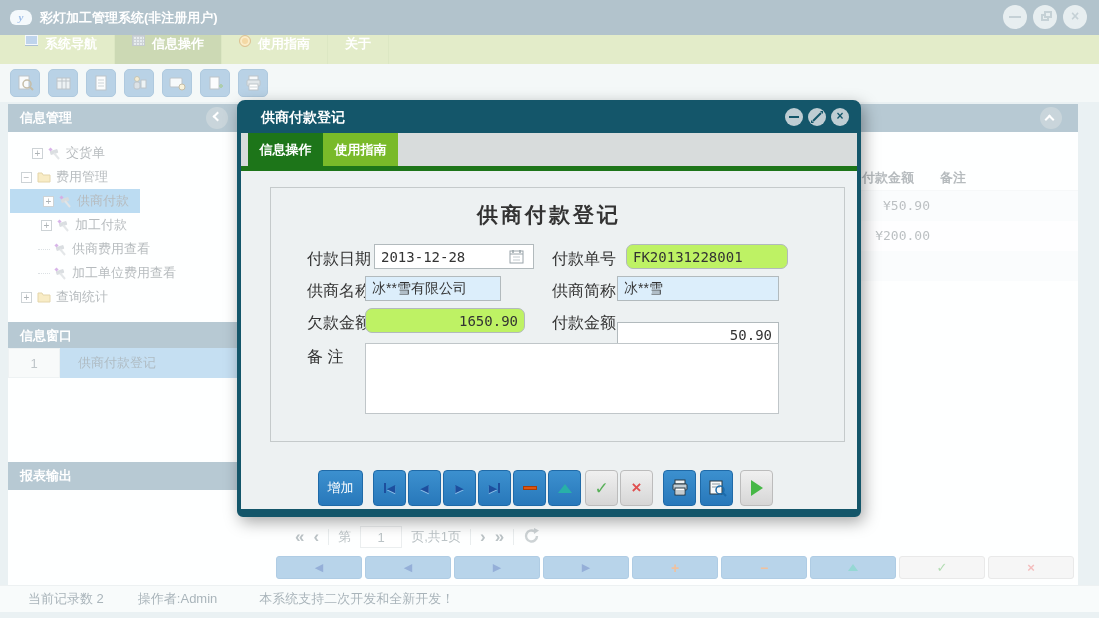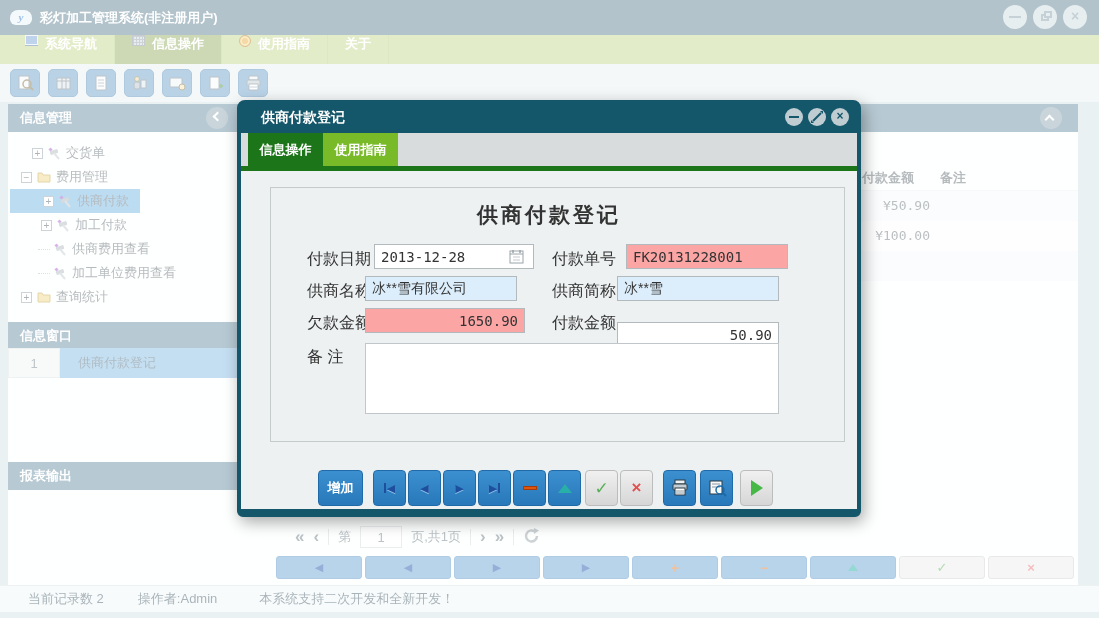--- a/index.html
+++ b/index.html
@@ -89,40 +89,40 @@
   .dlg-tabs { position:absolute; left:0; top:30px; width:616px; height:33px; background:#d8dcdc; display:flex; padding-left:7px; }
   .dlg-tab { width:75px; display:flex; align-items:center; justify-content:center; color:#fff; font-size:13px; font-weight:bold; }
   .dlg-tab.active { background:#1d7519; }
   .dlg-tab.guide { background:#79ba29; }
   .dlg-greenbar { position:absolute; left:0; top:63px; width:616px; height:5px; background:#1d7519; }
 
   .dlg-form { position:absolute; left:29px; top:84px; width:575px; height:255px; border:1px solid #c5cacb; }
   .form-heading { position:absolute; left:0; top:98px; width:616px; text-align:center; font-family:"DejaVu Serif","Liberation Serif",serif; font-weight:bold; font-size:21px; color:#333; letter-spacing:3px; }
   .f-label { position:absolute; font-size:16px; color:#333; white-space:nowrap; }
   .f-input { position:absolute; height:25px; border:1px solid #b2babd; background:#fff; font-size:14px; color:#333; padding:0 6px; font-family:"Liberation Sans","DejaVu Sans",sans-serif; }
-  .f-input.ro { background:#fca5a5; }
+  .f-input.ro { background:#bef264;border-radius:7px; }
   .f-input.hl { background:#dceefb; }
   .f-input.num { text-align:right; font-family:"DejaVu Sans Mono","Liberation Mono",monospace; }
   .f-input.mono { font-family:"DejaVu Sans Mono","Liberation Mono",monospace;margin-left:9px; }
   .cal-btn { position:absolute; left:268px; top:146px; width:15px; height:15px; }
   .f-textarea { position:absolute; left:124px; top:240px; width:414px; height:71px; border:1px solid #c0c6c9; background:#fff; resize:none; font-size:13px; font-family:"Liberation Sans","DejaVu Sans",sans-serif; }
 
   .dlg-btnrow { position:absolute; left:0; top:367px; width:616px; height:37px; }
   .dbtn { position:absolute; top:0; height:36px; border-radius:4px; display:flex; align-items:center; justify-content:center; }
   .dbtn.blue { background:linear-gradient(#3c90cf,#2878ba); border:1px solid #1f6aa8; }
   .dbtn.gray { background:linear-gradient(#f0f0f0,#d6d6d6); border:1px solid #bcbcbc; }
   .dbtn .arr { color:#1d4f9e; font-size:11px; text-shadow:0 1px 0 #8fc0e8; }
   .dbtn .bar-l { display:inline-block; width:2px; height:10px; background:#1d4f9e; margin-right:1px; }
   .dbtn .bar-r { display:inline-block; width:2px; height:10px; background:#1d4f9e; margin-left:1px; }
   .dbtn .minus { width:14px; height:4px; background:#e05510; border:1px solid #a83c08; }
   .dbtn .tri-up { width:0; height:0; border-left:7px solid transparent; border-right:7px solid transparent; border-bottom:9px solid #28b0a8; }
   .dbtn .ok { color:#58b058; font-size:17px; font-weight:bold; }
   .dbtn .no { color:#e05050; font-size:17px; font-weight:bold; }
   .dbtn .play { width:0; height:0; border-top:8px solid transparent; border-bottom:8px solid transparent; border-left:12px solid #46b846; }
-  .add-btn { left:77px; width:45px; color:#fff; font-size:13px; font-weight:bold; }
+  .add-btn { left:77px; width:45px; color:#fff; font-size:13px; font-weight:normal; }
 </style>
 </head>
 <body>
 
 <div class="screen">
 
   <div class="titlebar">
     <span class="app-icon">y</span>
     <span class="titlebar-title">彩灯加工管理系统(非注册用户)</span>
     <span class="win-controls">
@@ -316,21 +316,21 @@
         </span>
     </div>
     <div class="table-head">
       <span class="th-cell" style="left:624px;">付款金额</span>
       <span class="th-cell" style="left:702px;">备注</span>
     </div>
     <div class="trow stripe1" style="top:87px;">
         <span class="amt">¥50.90</span>
       </div>
     <div class="trow stripe2" style="top:117px;">
-        <span class="amt">¥100.00</span>
+        <span class="amt">¥200.00</span>
       </div>
     <div class="trow stripe1" style="top:147px;"></div>
 
     <div class="pagination">
       <span class="pg-sym">«</span>
       <span class="pg-sym">‹</span>
       <span class="pg-sep"></span>
       <span class="pg-text">第</span>
       <input class="pg-input" value="1" style="">
       <span class="pg-text">页,共1页</span>
@@ -419,21 +419,21 @@
           <line x1="4" y1="1" x2="4" y2="4" stroke="#9aa4aa" stroke-width="1.5"></line>
           <line x1="11" y1="1" x2="11" y2="4" stroke="#9aa4aa" stroke-width="1.5"></line>
           <line x1="4" y1="8" x2="11" y2="8" stroke="#c3cbd0"></line>
           <line x1="4" y1="11" x2="11" y2="11" stroke="#c3cbd0"></line>
         </svg></span>
 
     <span class="f-label" style="left:311px; top:146px;">付款单号</span>
     <input class="f-input ro mono" style="left: 376px; top: 141px; width: 162px;" readonly="" value="FK20131228001">
 
     <span class="f-label" style="left:66px; top:178px;">供商名称</span>
-    <input class="f-input hl" style="left: 124px; top: 173px; width: 152px;" value="冰**雪有限公司">
+    <input class="f-input hl" style="left: 124px; top: 173px; width: 136px;" value="冰**雪有限公司">
 
     <span class="f-label" style="left:311px; top:178px;">供商简称</span>
     <input class="f-input hl" style="left: 376px; top: 173px; width: 162px;" value="冰**雪">
 
     <span class="f-label" style="left:66px; top:210px;">欠款金额</span>
     <input class="f-input ro num" style="left: 124px; top: 205px; width: 160px;" readonly="" value="1650.90">
 
     <span class="f-label" style="left:311px; top:210px;">付款金额</span>
     <input class="f-input num" style="left: 376px; top: 219px; width: 162px;" value="50.90">
 

